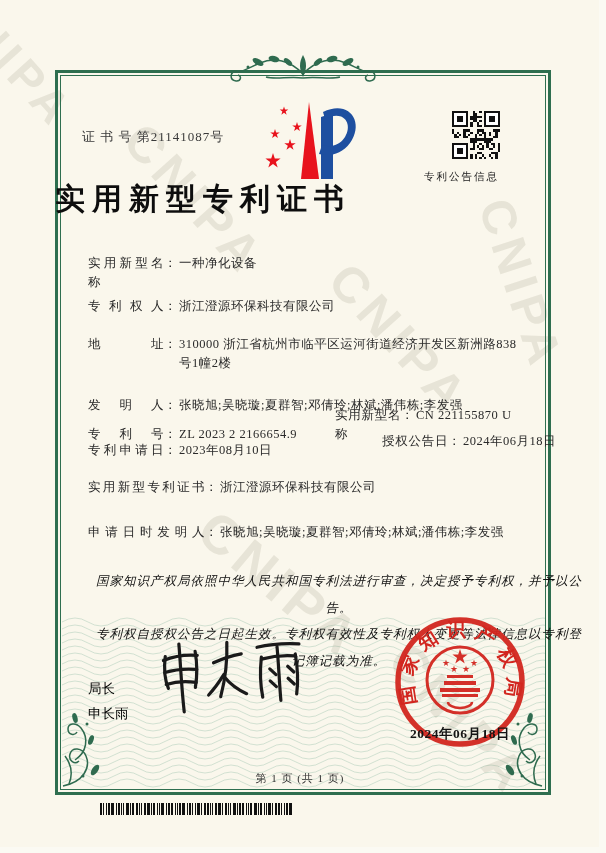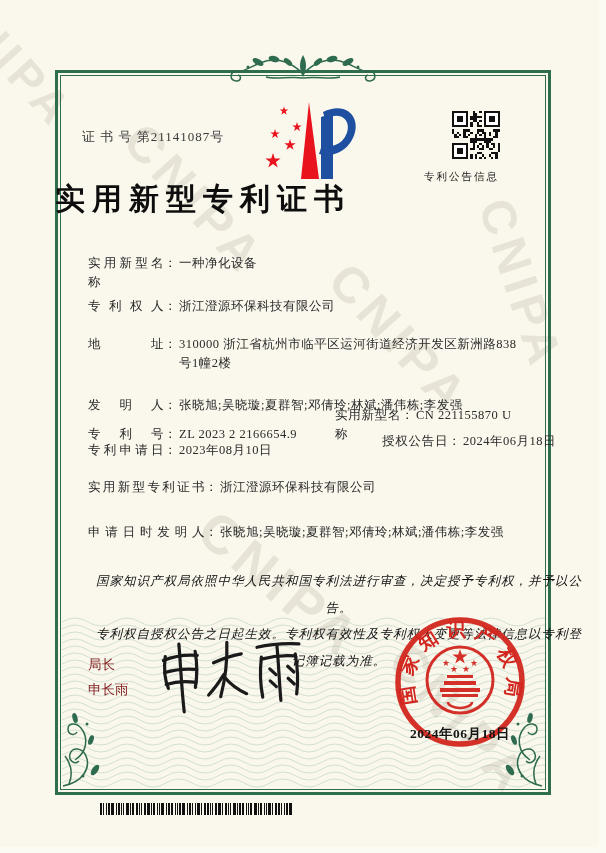--- a/index.html
+++ b/index.html
@@ -24,22 +24,22 @@
       font-size:12.5px;color:#2a2a2a;letter-spacing:0.5px;z-index:3;line-height:19px;}
   .lbl{display:inline-block;width:76px;text-align:justify;text-align-last:justify;white-space:normal;}
   .lbl-w{display:inline-block;width:117px;text-align:justify;text-align-last:justify;}
   .lbl-r{display:inline-block;width:66px;text-align:justify;text-align-last:justify;}
   .colon{display:inline-block;width:15px;}
   .val{white-space:normal;}
   .val-addr{width:340px;}
   .row-r{left:335px;}
   .legal{position:absolute;left:60px;top:568px;width:486px;text-align:center;
       font-size:12.5px;font-style:italic;letter-spacing:1px;line-height:26.5px;color:#111;z-index:3;margin-left:36px;}
-  .director{position:absolute;left:88px;top:652px;font-family:"Liberation Sans","DejaVu Sans",sans-serif;
-      font-size:13.5px;color:#7f1d1d;line-height:25px;z-index:3;}
+  .director{position:absolute;left:88px;top:676px;font-family:"Liberation Sans","DejaVu Sans",sans-serif;
+      font-size:13.5px;color:#000000;line-height:25px;z-index:3;}
   .sig{position:absolute;left:150px;top:634px;z-index:3;}
   .seal{position:absolute;left:385px;top:610px;z-index:4;}
   .footer{position:absolute;left:55px;top:771px;width:490px;text-align:center;
       font-size:11px;color:#333;letter-spacing:1px;z-index:3;}
   .barcode{position:absolute;left:100px;top:803px;z-index:3;}
   .orn-top{position:absolute;left:228px;top:50px;z-index:3;}
   .orn-bl{position:absolute;left:58px;top:710px;z-index:3;transform:scaleX(-1);}
   .orn-br{position:absolute;left:492px;top:710px;z-index:3;}
 </style>
 </head>
@@ -351,20 +351,21 @@
       <use href="#st2" transform="translate(61,53) scale(3.6)"></use>
       <use href="#st2" transform="translate(69,59) scale(3.6)"></use>
       <use href="#st2" transform="translate(81,59) scale(3.6)"></use>
       <use href="#st2" transform="translate(89,53) scale(3.6)"></use>
       <path d="M62,65 h26 v3 h-26 z M59,71 h32 v4 h-32 z M55,78 h40 v4 h-40 z M57,84 h36 v3 h-36 z"></path>
       <path d="M63,92 a12,6 0 0 0 24,0" fill="none" stroke="#d2261f" stroke-width="2.5"></path>
     </g>
     <text x="75" y="128" font-size="13.5" font-weight="600" fill="#141414" letter-spacing="0.5" text-anchor="middle">2024年06月18日</text>
   </svg>
 
+  <div class="footer">第 1 页 (共 1 页)</div>
 
   <svg class="barcode" width="195" height="12" fill="#111" id="bcsvg">
       <rect x="0" y="0" width="2" height="12"></rect>
       <rect x="3" y="0" width="1" height="12"></rect>
       <rect x="6" y="0" width="1" height="12"></rect>
       <rect x="8" y="0" width="2" height="12"></rect>
       <rect x="11" y="0" width="3" height="12"></rect>
       <rect x="16" y="0" width="1" height="12"></rect>
       <rect x="18" y="0" width="2" height="12"></rect>
       <rect x="21" y="0" width="1" height="12"></rect>

